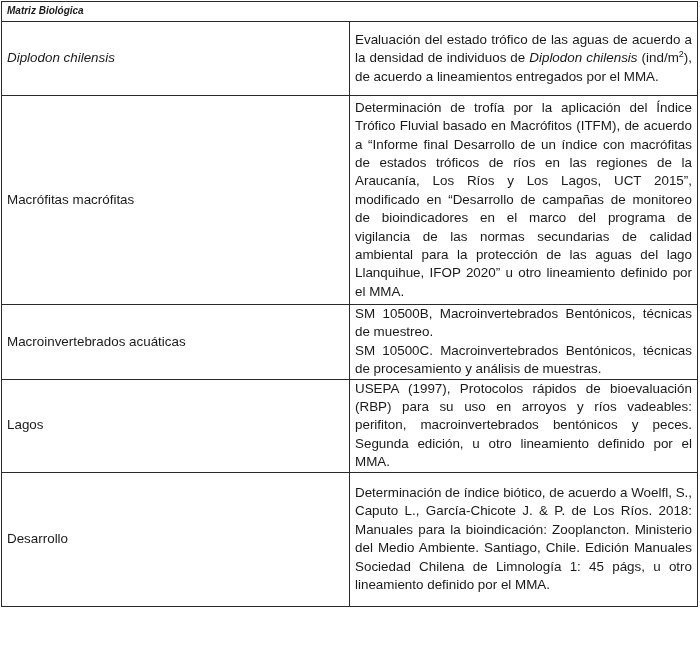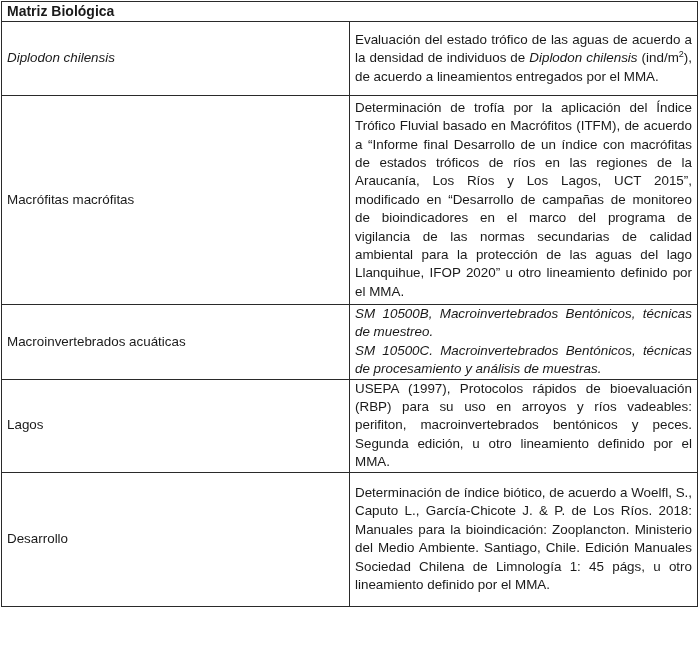--- a/index.html
+++ b/index.html
@@ -16,34 +16,35 @@
       font-size: 13.4px;
       line-height: 18.4px;
     }
     table.matrix td {
       border: 1.5px solid #2a2a2a;
       padding: 0 5px;
       vertical-align: middle;
     }
     td.header-cell {
       font-weight: bold;
-      font-size: 14px;
+      font-size: 10px;
       height: 19px;
       padding: 1px 5px;
+      font-style: italic;
     }
     td.param { width: 338px; }
     td.desc {
       text-align: justify;
       text-align-last: left;
       vertical-align: top;
       padding: 1px 6px 1px 6px;
     }
     .italic { font-style: italic; }
     sup { font-size: 9px; line-height: 0; }
-    .desc-line { display: block; font-style: italic; }
+    .desc-line { display: block; }
     #r1 { height: 74px; }
     #r2 { height: 38px; }
     #r3 { height: 209px; }
     #r4 { height: 74px; }
     #r5 { height: 90px; }
     #r6 { height: 134px; }
   </style>
 </head>
 <body>
 

